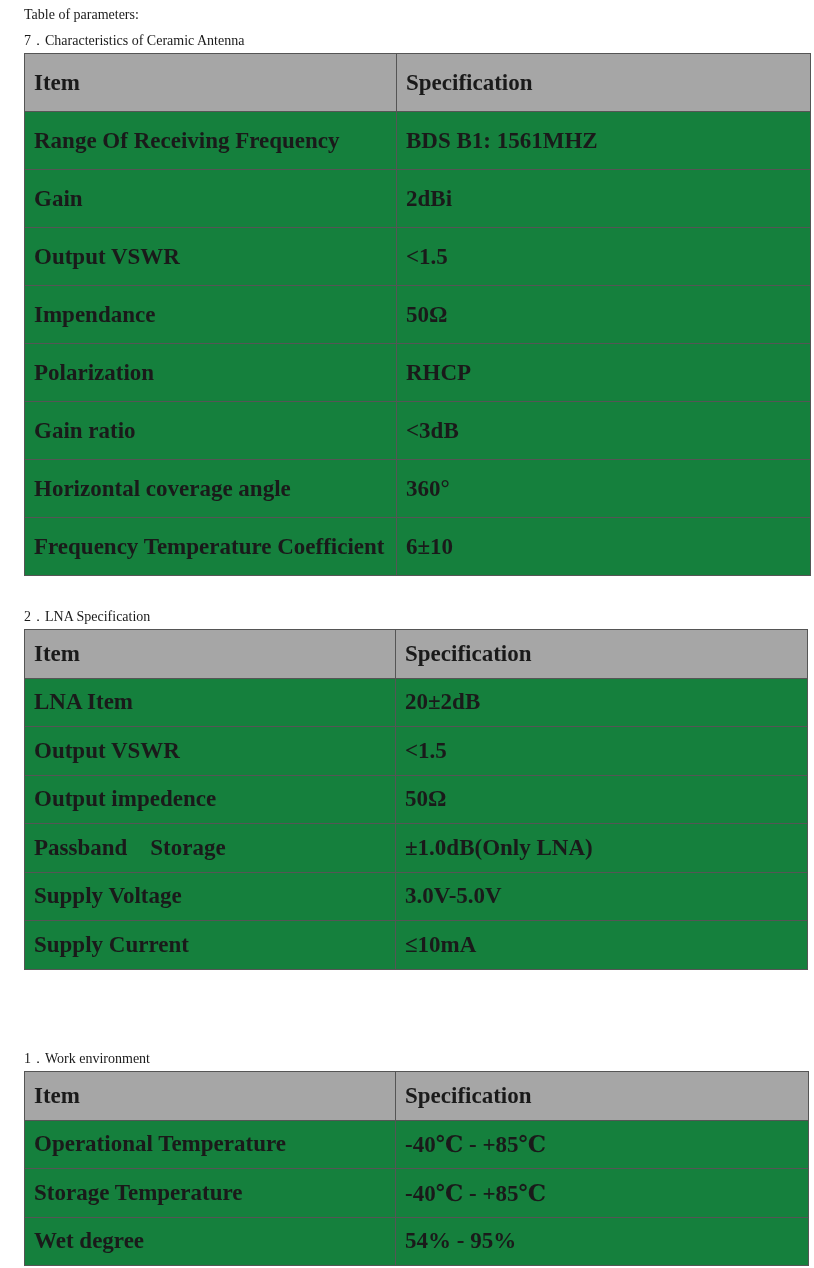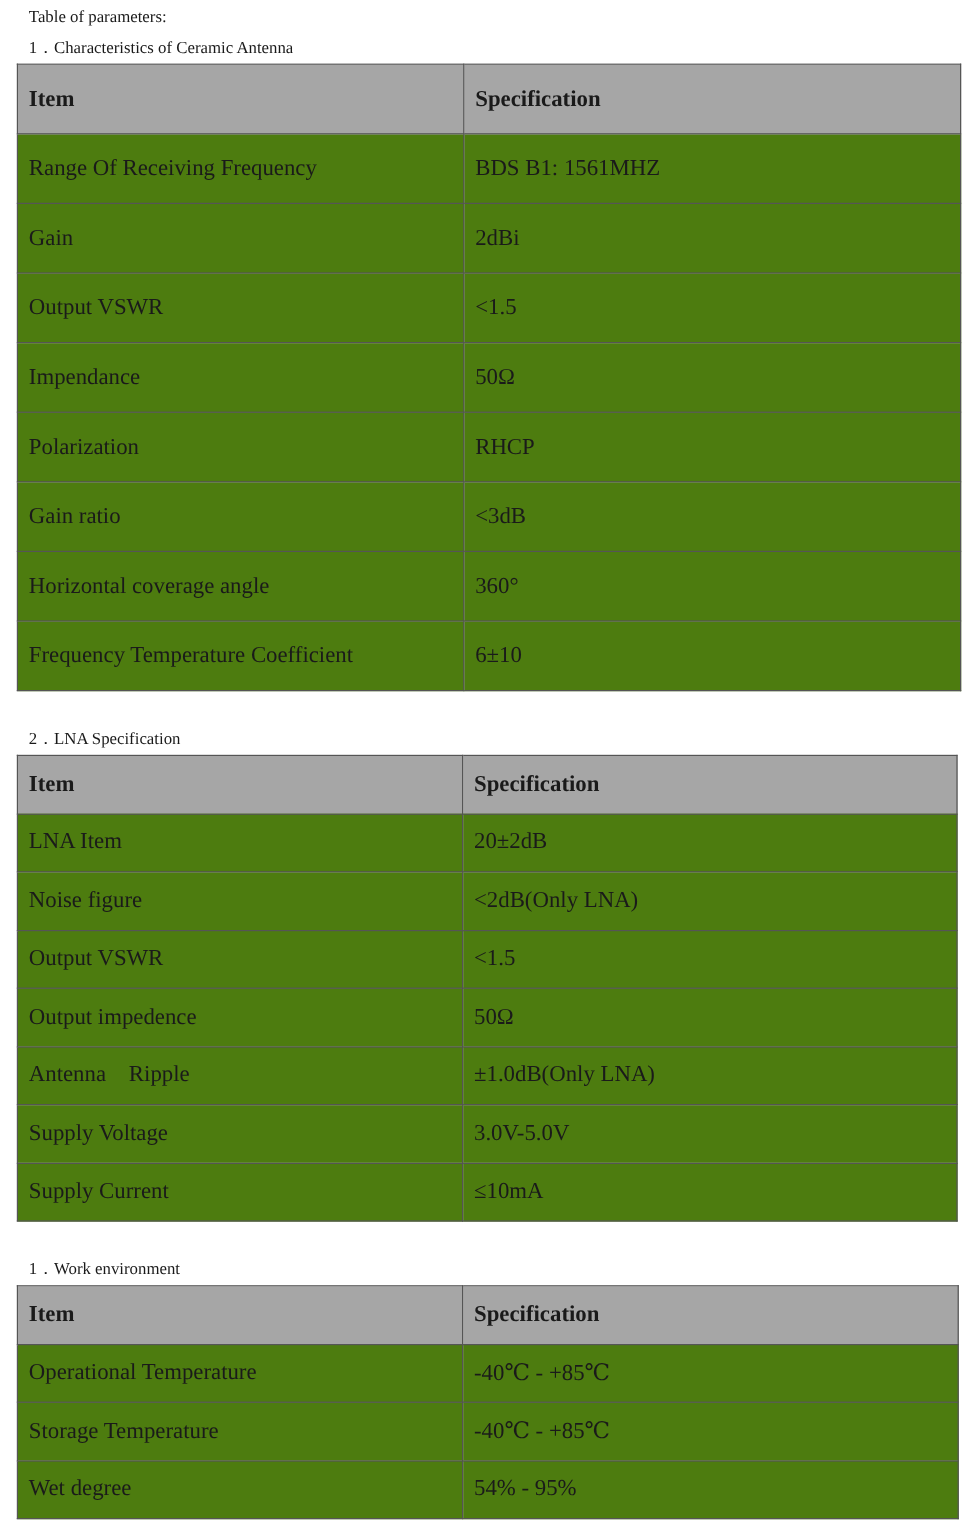--- a/index.html
+++ b/index.html
@@ -6,46 +6,46 @@
     body {
       width: 814px; height: 1268px; position: relative; overflow: hidden;
       font-family: "Liberation Serif", "DejaVu Serif", serif;
       color: #1a1a1a;
     }
     .caption {
       position: absolute; left: 24px; font-size: 14px; line-height: 22px;
       white-space: pre;
     }
     table.spec {
-      position: absolute; left: 14px; border-collapse: collapse;
-      table-layout: fixed; font-size: 19px;
+      position: absolute; left: 24px; border-collapse: collapse;
+      table-layout: fixed; font-size: 23px;
     }
     table.spec td, table.spec th {
       border: 1.5px solid #555555;
       padding: 0 0 0 9px;
       text-align: left; vertical-align: middle;
       white-space: pre;
     }
     table.spec th { background: #a6a6a6; font-weight: bold; }
-    table.spec td { background: #4d7c0f; font-weight: normal; }
+    table.spec td { background: #15803d; font-weight: bold; }
     #t1 { top: 53px; width: 787px; }
     #t1 col.c1 { width: 372px; }
     #t1 tr { height: 58px; }
     #t2 { top: 629px; width: 784px; }
     #t2 col.c1 { width: 371px; }
     #t2 tr { height: 48.5px; }
     #t3 { top: 1071px; width: 785px; }
     #t3 col.c1 { width: 371px; }
     #t3 tr { height: 48.5px; }
   </style>
 </head>
 <body>
 
 <div class="caption" style="top:4px">Table of parameters:</div>
-<div class="caption" style="top:30px">1．Characteristics of Ceramic Antenna</div>
+<div class="caption" style="top:30px">7．Characteristics of Ceramic Antenna</div>
 
 <table class="spec" id="t1">
   <colgroup>
       <col class="c1">
       <col>
     </colgroup>
   <tbody>
       <tr>
     <th>Item</th>
     <th>Specification</th>
@@ -95,33 +95,29 @@
   <tbody>
       <tr>
     <th>Item</th>
     <th>Specification</th>
   </tr>
   <tr>
         <td>LNA Item</td>
         <td>20±2dB</td>
       </tr>
   <tr>
-        <td>Noise figure</td>
-        <td>&lt;2dB(Only LNA)</td>
-      </tr>
-  <tr>
         <td>Output VSWR</td>
         <td>&lt;1.5</td>
       </tr>
   <tr>
         <td>Output impedence</td>
         <td>50Ω</td>
       </tr>
   <tr>
-        <td>Antenna    Ripple</td>
+        <td>Passband    Storage</td>
         <td>±1.0dB(Only LNA)</td>
       </tr>
   <tr>
         <td>Supply Voltage</td>
         <td>3.0V-5.0V</td>
       </tr>
   <tr>
         <td>Supply Current</td>
         <td>≤10mA</td>
       </tr>

